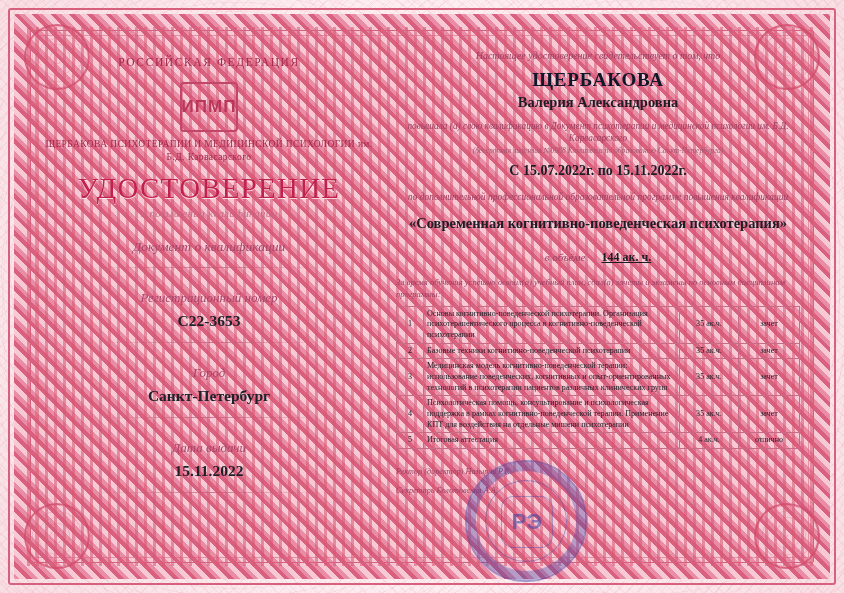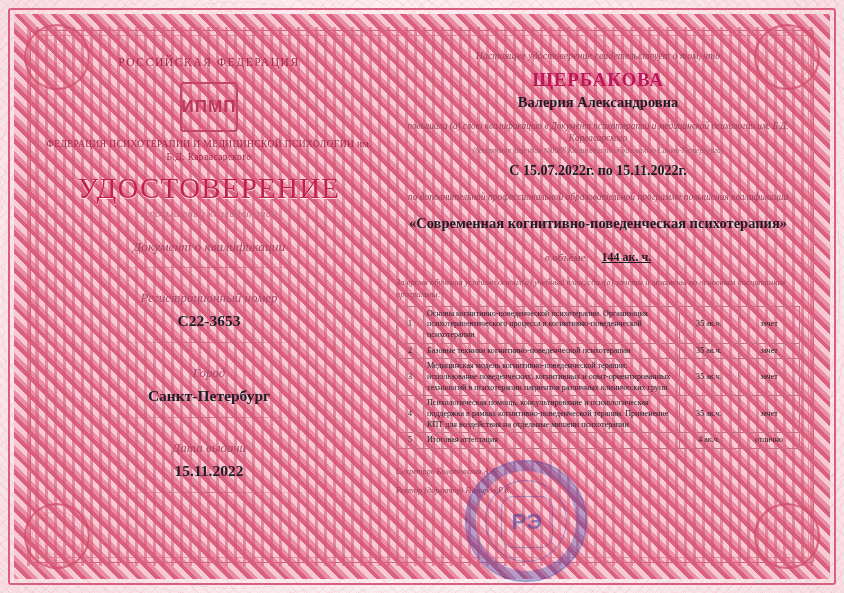--- a/index.html
+++ b/index.html
@@ -172,21 +172,21 @@
   .r-intro {
     font-size: 10px;
     font-style: italic;
     color: #9c3f60;
     text-align: center;
   }
   .r-surname {
     text-align: center;
     font-size: 19px;
     font-weight: bold;
-    color: #be185d;
+    color: #0f172a;
     letter-spacing: 0.8px;
     margin-top: 8px;
   }
   .r-name {
     text-align: center;
     font-size: 14.5px;
     font-weight: bold;
     color: #1d1d26;
     margin-top: 3px;
   }
@@ -321,21 +321,21 @@
   <div class="corner tl"></div>
   <div class="corner tr"></div>
   <div class="corner bl"></div>
   <div class="corner br"></div>
 
   <div class="content">
 
     <div class="left">
       <div class="country">РОССИЙСКАЯ ФЕДЕРАЦИЯ</div>
       <div class="logo">ИПМП</div>
-      <div class="inst">ФЕДЕРАЦИЯ ПСИХОТЕРАПИИ И МЕДИЦИНСКОЙ ПСИХОЛОГИИ им. Б.Д. Карвасарского</div>
+      <div class="inst">ЩЕРБАКОВА ПСИХОТЕРАПИИ И МЕДИЦИНСКОЙ ПСИХОЛОГИИ им. Б.Д. Карвасарского</div>
       <div class="title-main">УДОСТОВЕРЕНИЕ</div>
       <div class="title-sub">о повышении квалификации</div>
       <div class="doc-kind">Документ о квалификации</div>
       <div class="divider"></div>
 
       <div class="field-label">Регистрационный номер</div>
       <div class="field-value">С22-3653</div>
       <div class="divider"></div>
 
       <div class="field-label">Город</div>
@@ -390,22 +390,22 @@
           <tr>
             <td class="c-num">5</td>
             <td>Итоговая аттестация</td>
             <td class="c-hours">4 ак.ч.</td>
             <td class="c-mark">отлично</td>
           </tr>
         </tbody>
       </table>
 
       <div class="signatures">
+        <div>Ректор (директор) Назыров Р.К.</div>
         <div>Секретарь Болотовская А.А.</div>
-        <div>Ректор (директор) Назыров Р.К.</div>
       </div>
     </div>
   </div>
 
   <div class="stamp">
     <div class="inner-ring"></div>
     <div class="core">РЭ</div>
   </div>
 </div>
 

